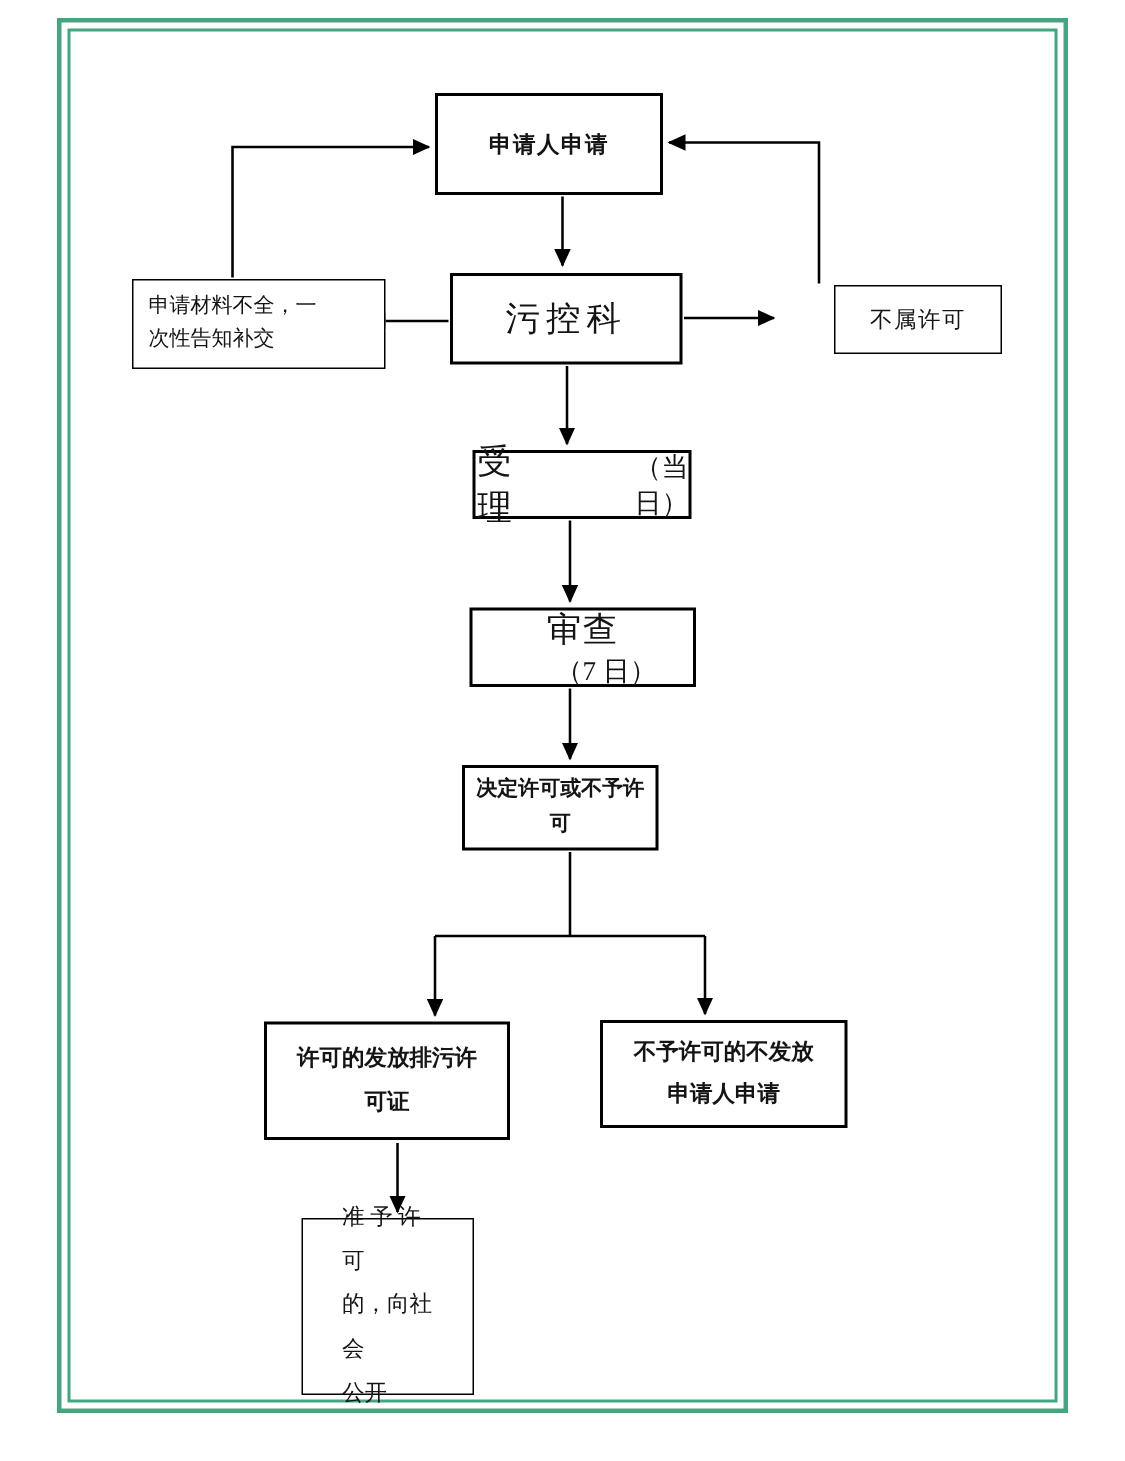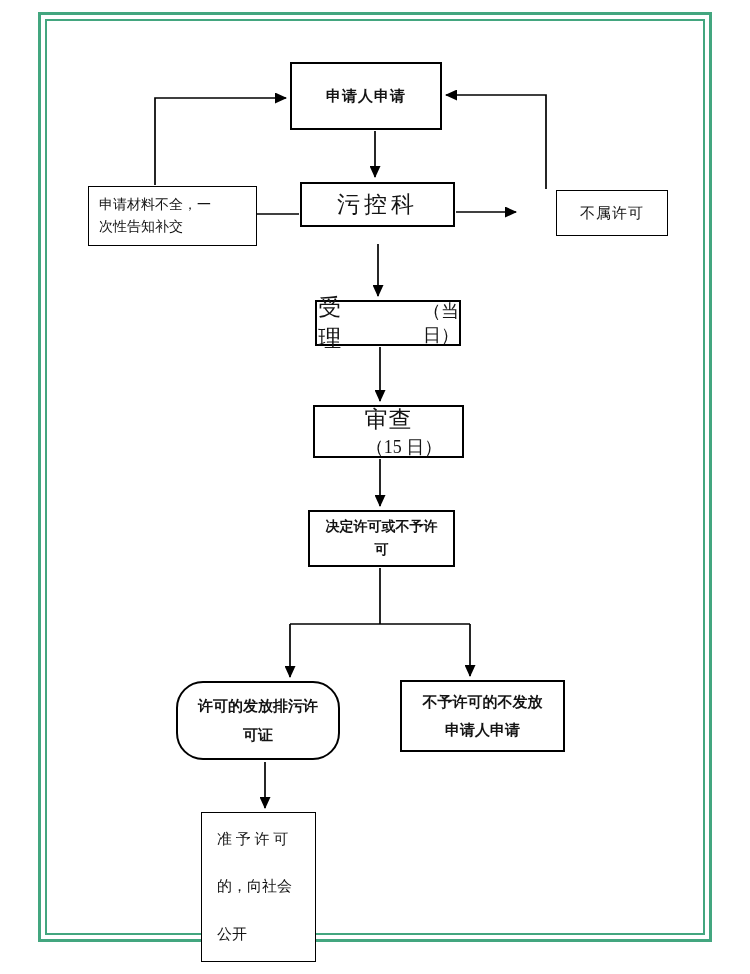--- a/index.html
+++ b/index.html
@@ -28,30 +28,30 @@
   .connectors line,.connectors polyline{
     stroke:var(--line);stroke-width:1.7;fill:none;
   }
   .node{
     position:absolute;background:var(--bg);border:2px solid var(--box-border);
     display:flex;flex-direction:column;align-items:center;justify-content:center;
     text-align:right;color:#141414;
   }
   .node .line{display:block;}
   .n-applicant{left:290px;top:62px;width:152px;height:68px;font-size:15px;font-weight:bold;letter-spacing:1px;}
-  .n-pollution{left:300px;top:182px;width:155px;height:45px;font-size:23px;letter-spacing:4px;}
+  .n-pollution{left:300px;top:182px;width:155px;height:61px;font-size:23px;letter-spacing:4px;}
   .n-incomplete{left:88px;top:186px;width:169px;height:60px;font-size:14px;text-align:left;align-items:flex-start;justify-content:center;padding:6px 10px;line-height:1.55;border-width:1.5px;}
   .n-notpermit{left:520px;top:190px;width:112px;height:46px;font-size:15px;font-weight:400;letter-spacing:1px;border-width:1.5px;margin-left:36px;}
   .n-accept{left:315px;top:300px;width:146px;height:46px;font-size:23px;flex-direction:row;letter-spacing:1px;gap:48px;}
   .n-review{left:313px;top:405px;width:151px;height:53px;font-size:23px;flex-direction:column;letter-spacing:1px;}
   .suffix{font-size:18px;letter-spacing:0;margin-left:31px;}
-  .n-decision{left:308px;top:510px;width:147px;height:57px;font-size:14px;font-weight:bold;line-height:1.6;}
-  .n-issue{left:176px;top:681px;width:164px;height:79px;font-size:15px;font-weight:bold;line-height:1.9;border-radius:27px;}
+  .n-decision{left:308px;top:510px;width:131px;height:57px;font-size:14px;font-weight:bold;line-height:1.6;}
+  .n-issue{left:176px;top:681px;width:164px;height:79px;font-size:15px;font-weight:bold;line-height:1.9;}
   .n-deny{left:400px;top:680px;width:165px;height:72px;font-size:15px;font-weight:bold;line-height:1.9;}
-  .n-publicize{left:201px;top:812px;width:115px;height:150px;font-size:15px;text-align:left;align-items:flex-start;justify-content:space-between;padding:12px 15px;line-height:1.95;border-width:1.5px;}
+  .n-publicize{left:201px;top:812px;width:115px;height:118px;font-size:15px;text-align:left;align-items:flex-start;justify-content:center;padding:12px 26px;line-height:1.95;border-width:1.5px;}
 </style>
 </head>
 <body>
 
 <div class="stage">
 
   <div class="frame-outer">
     <div class="frame-inner"></div>
   </div>
 
@@ -93,21 +93,21 @@
     <span class="line">不属许可</span>
   </div>
 
   <div class="node n-accept">
     <span>受理</span>
     <span class="suffix">（当日）</span>
   </div>
 
   <div class="node n-review">
     <span>审查</span>
-    <span class="suffix">（15 日）</span>
+    <span class="suffix">（7 日）</span>
   </div>
 
   <div class="node n-decision">
     <span class="line">决定许可或不予许</span>
     <span class="line">可</span>
   </div>
 
   <div class="node n-issue">
     <span class="line">许可的发放排污许</span>
     <span class="line">可证</span>

